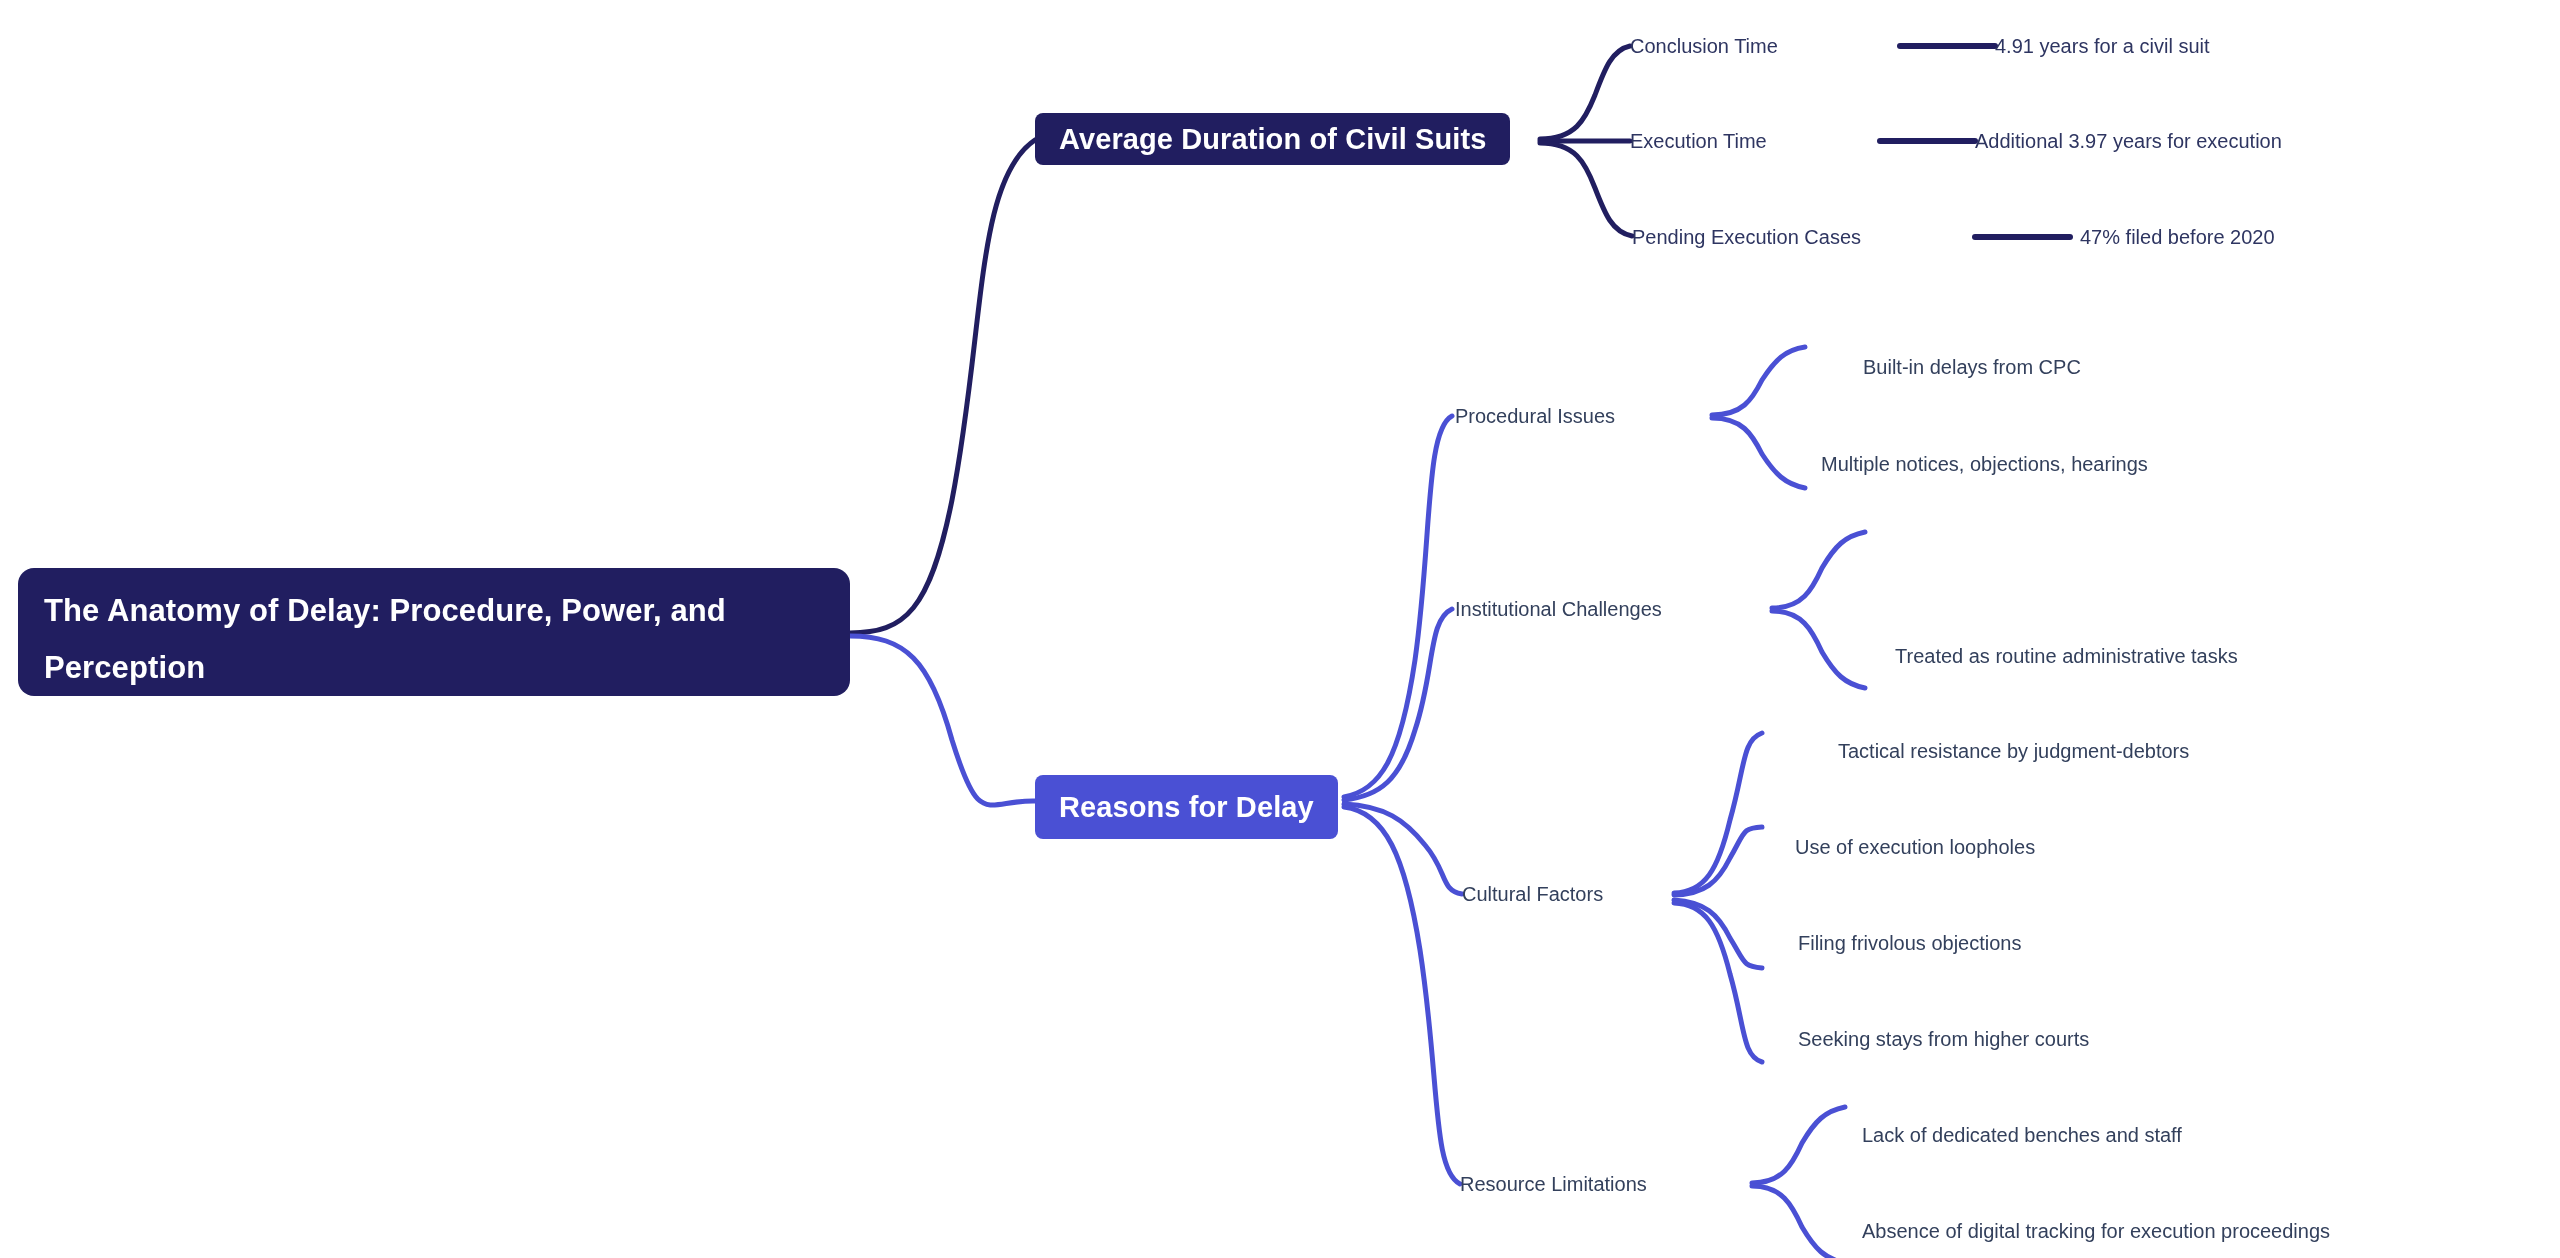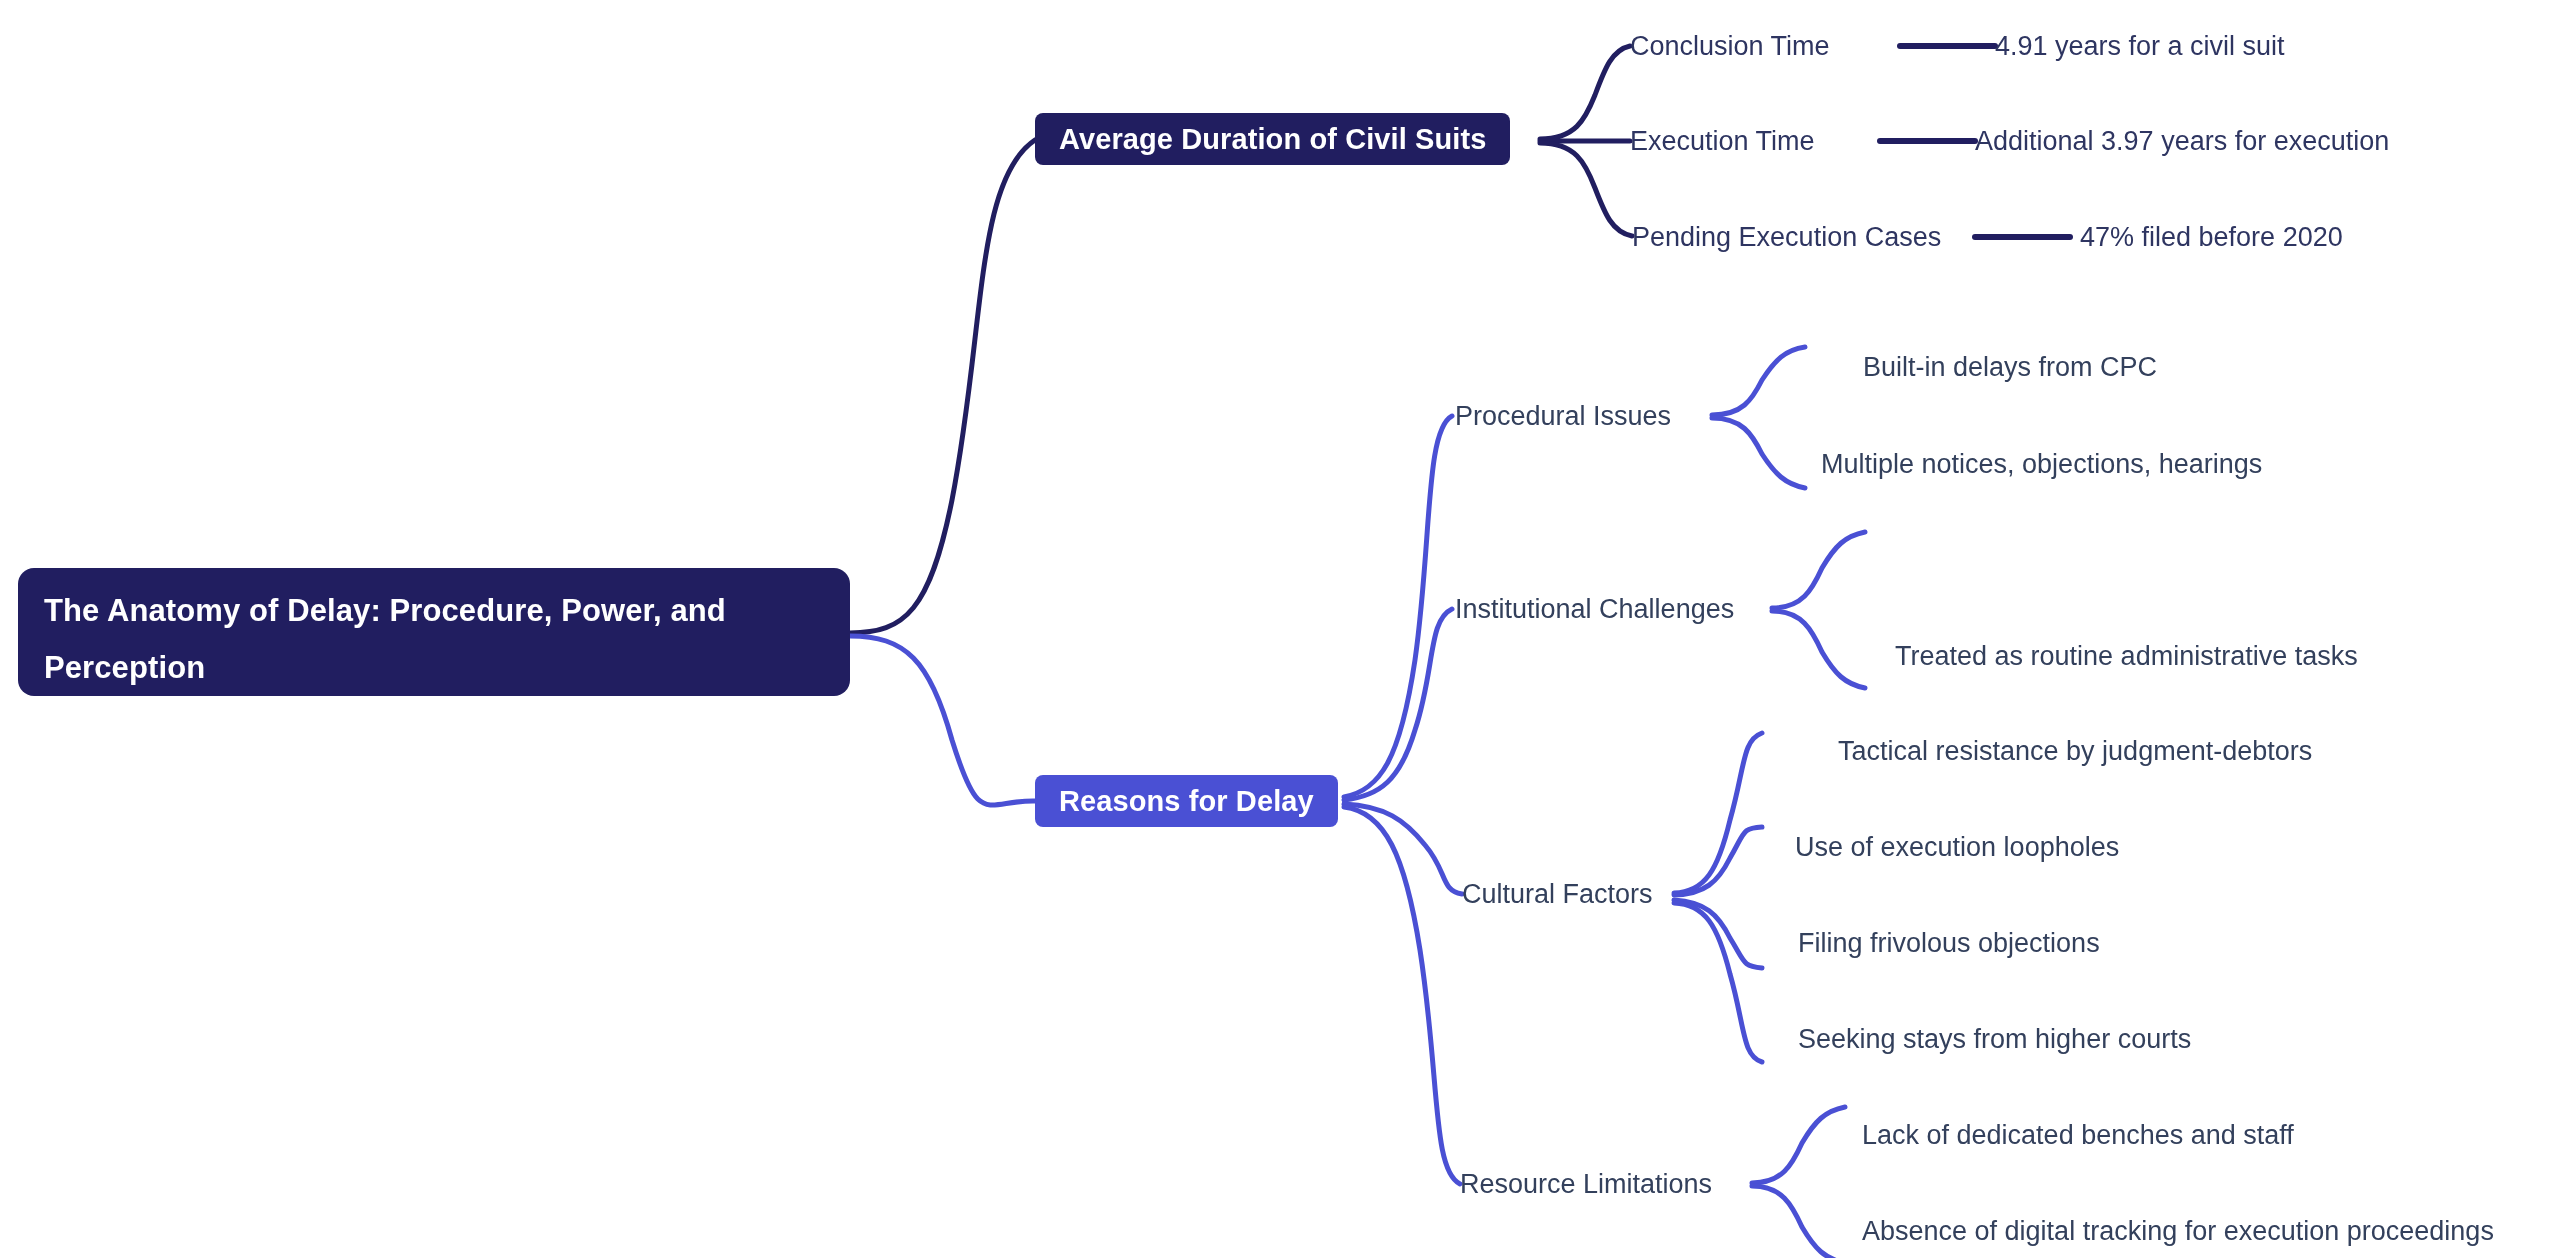--- a/index.html
+++ b/index.html
@@ -62,25 +62,25 @@
   .node-branch.indigo{ background: #4A50D4; }
 
   #node-avg-duration {
     left: 1035px;
     top: 113px;
     height: 52px;
   }
   #node-reasons {
     left: 1035px;
     top: 775px;
-    height: 52px;
+    height: 64px;
   }
   
   .node-text {
-    font-size: 27px;
+    font-size: 20px;
     color: #33405C;
     line-height: 34px;
     transform: translateY(-17px);
   }
   .node-text.navy { color: #2E3561; }
 </style>
 </head>
 <body>
 
 <div id="mindmap-canvas">

